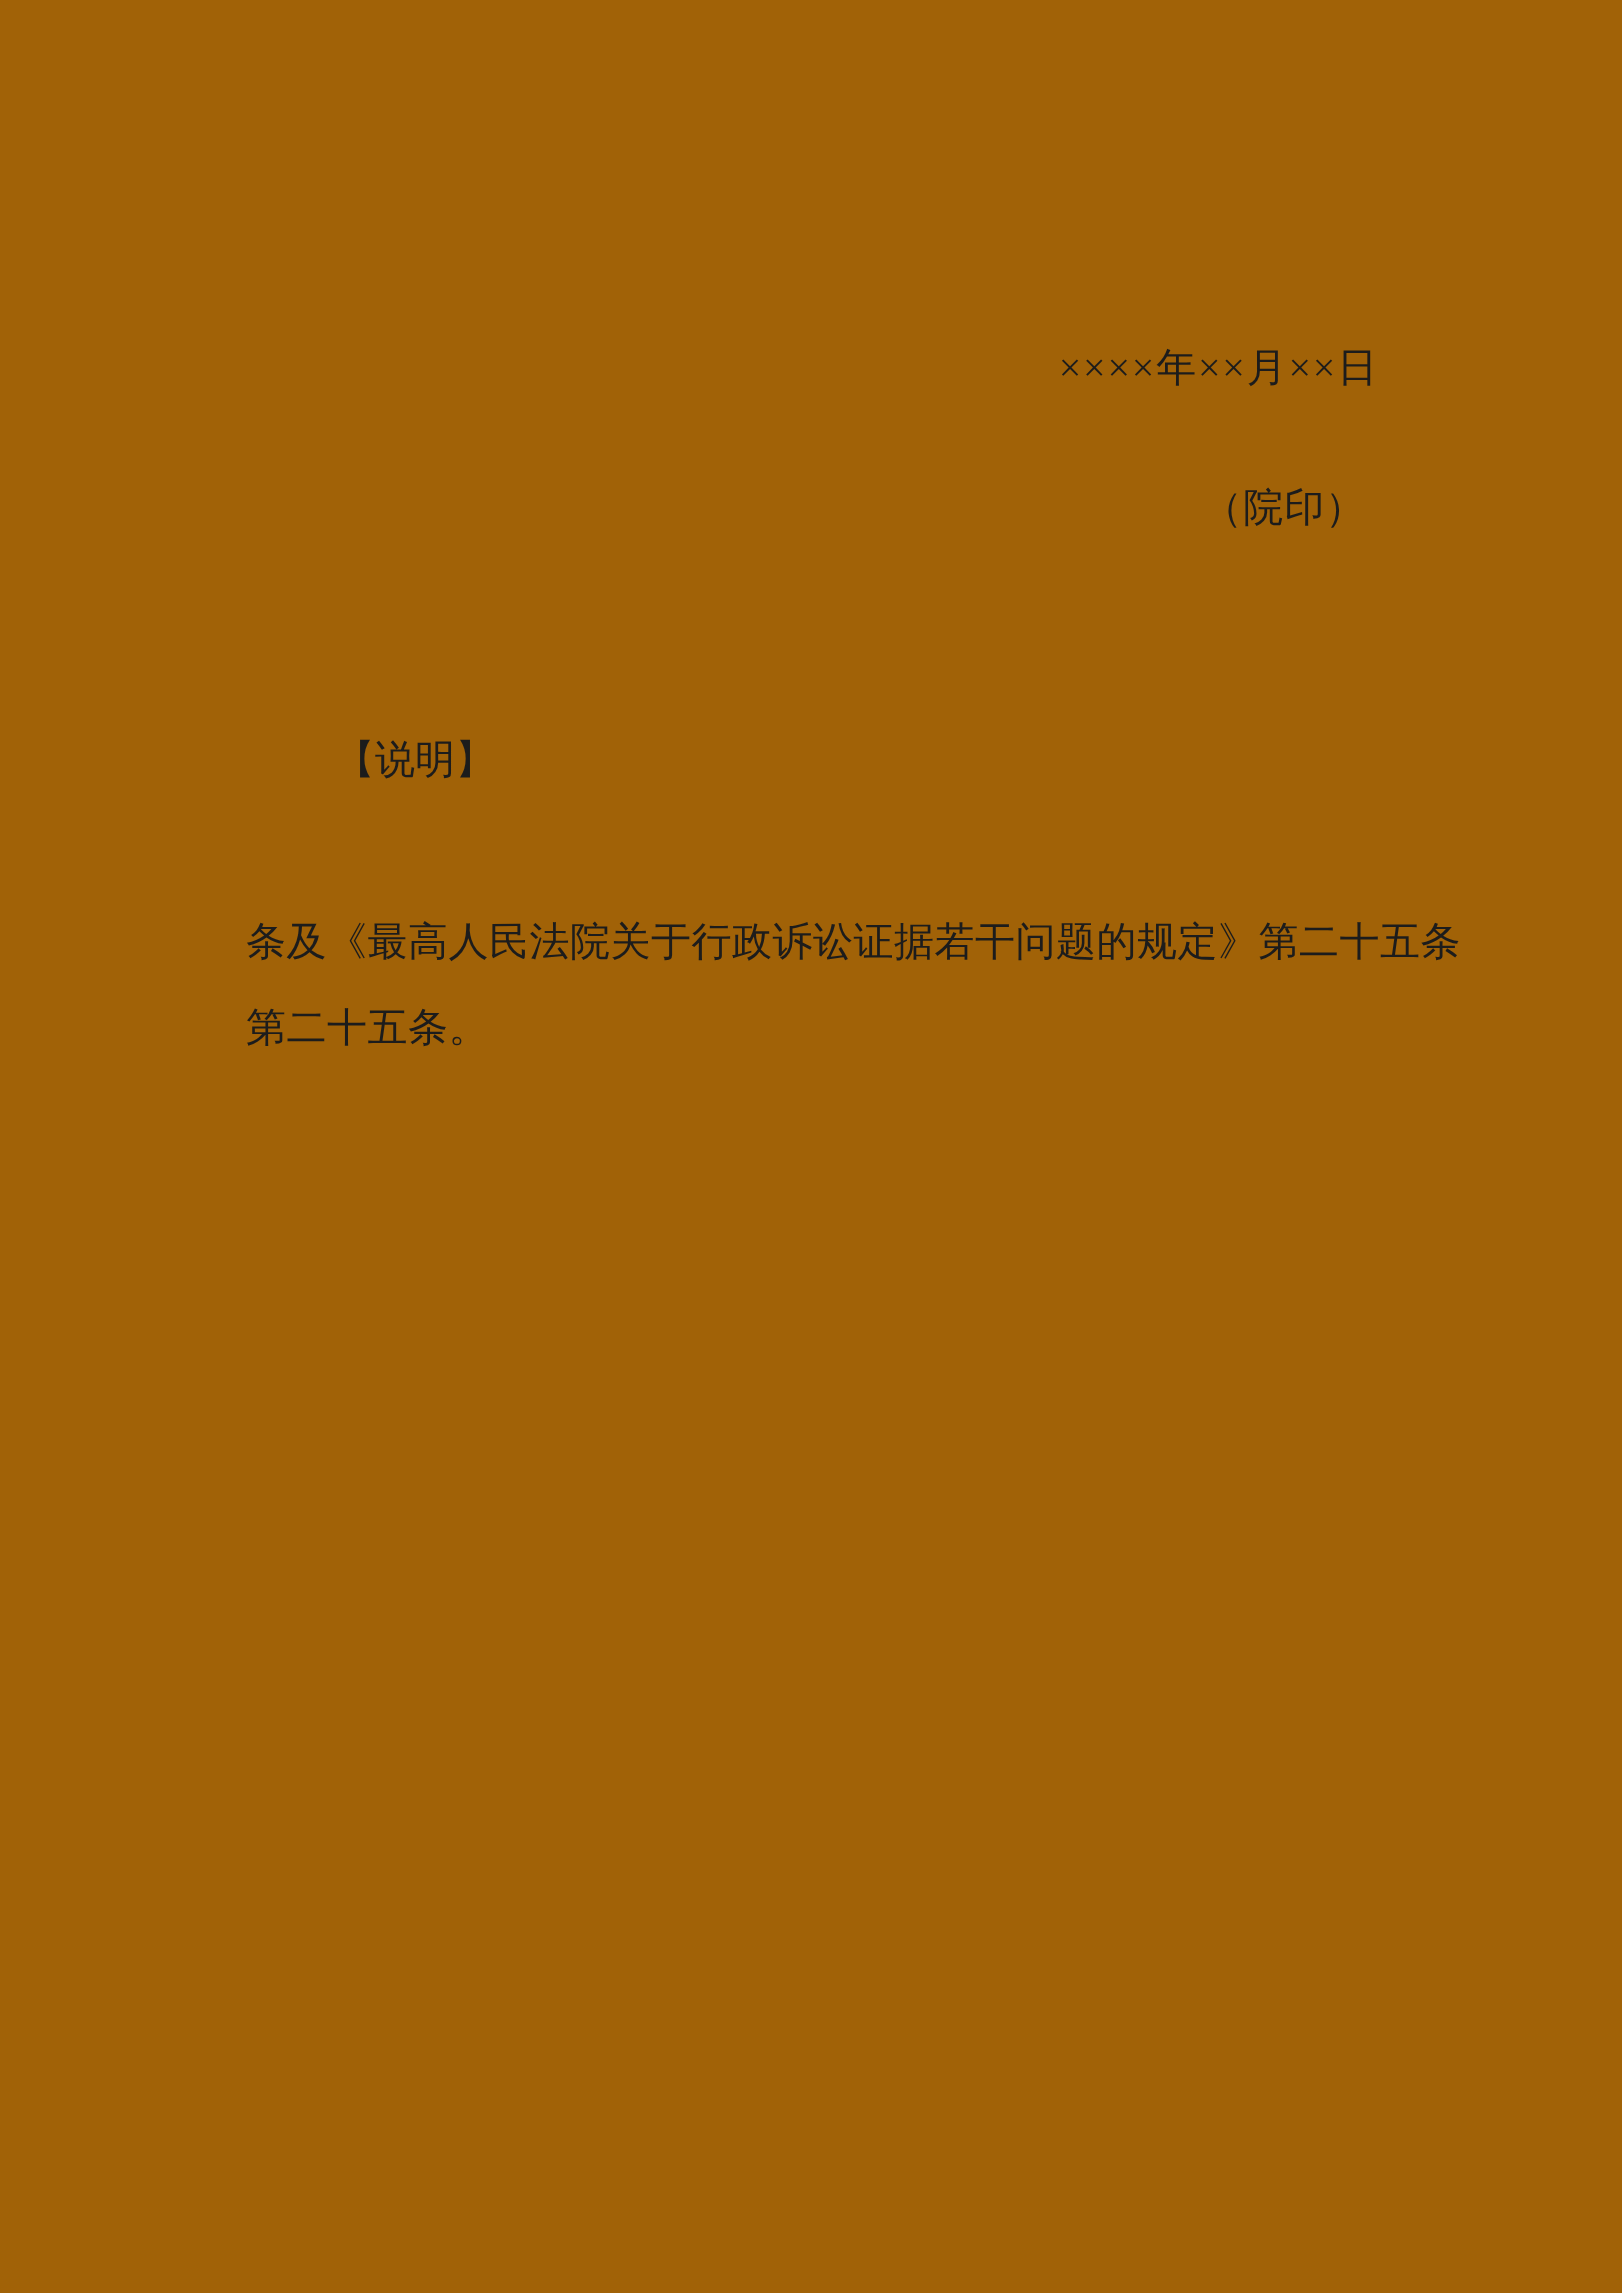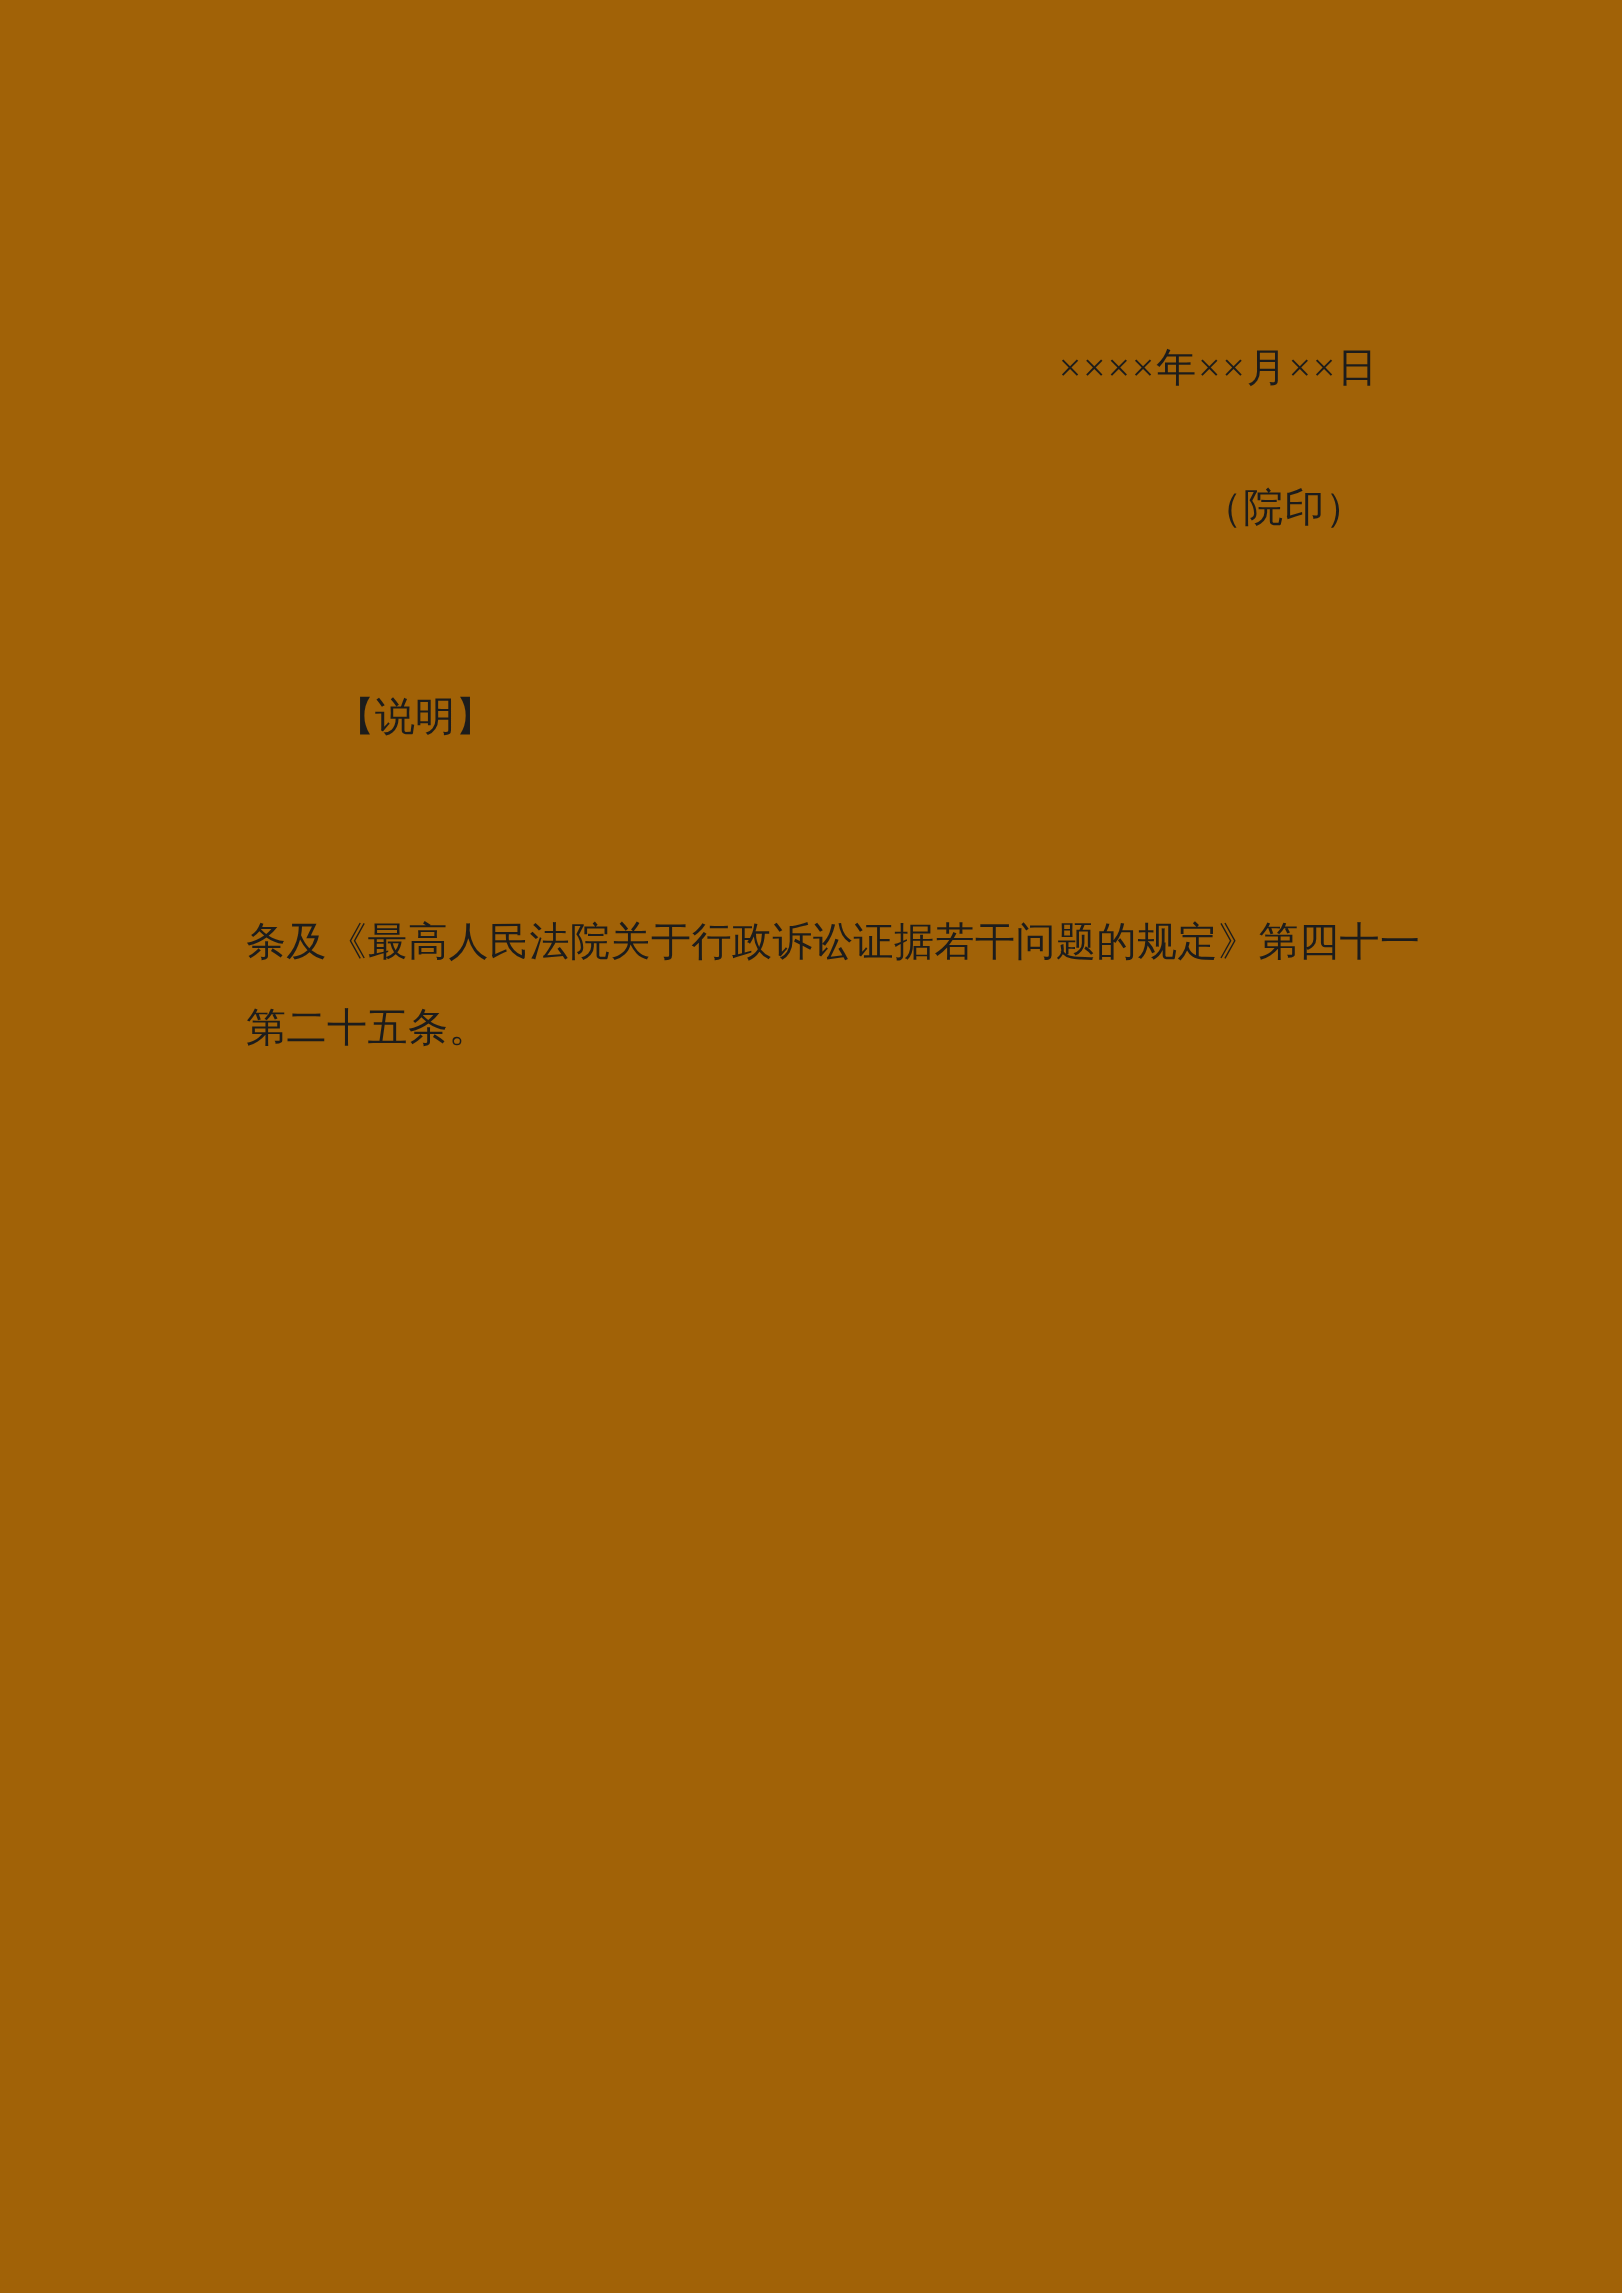--- a/index.html
+++ b/index.html
@@ -31,21 +31,21 @@
     right: 244px;
     letter-spacing: 1.8px;
   }
   .seal-line {
     top: 485px;
     right: 257px;
     letter-spacing: 0.9px;
     margin-left: 28px;
   }
   .note-heading {
-    top: 694px;
+    top: 737px;
     left: 335px;
   }
   .p1-line1 {
     top: 836px;
     left: 331px;
     letter-spacing: 0.5px;
   }
   .p1-line2 {
     top: 919px;
     left: 246px;
@@ -67,19 +67,19 @@
 
 <div class="page">
 
   <div class="doc-line right-aligned date-line">××××年××月××日</div>
 
   <div class="doc-line right-aligned seal-line">（院印）</div>
 
   <div class="doc-line note-heading">【说明】</div>
 
 
-  <div class="doc-line p1-line2">条及《最高人民法院关于行政诉讼证据若干问题的规定》第四十一</div>
+  <div class="doc-line p1-line2">条及《最高人民法院关于行政诉讼证据若干问题的规定》第二十五条</div>
 
   <div class="doc-line p1-line3">第二十五条。</div>
 
 
 </div>
 
 
 </body></html>

